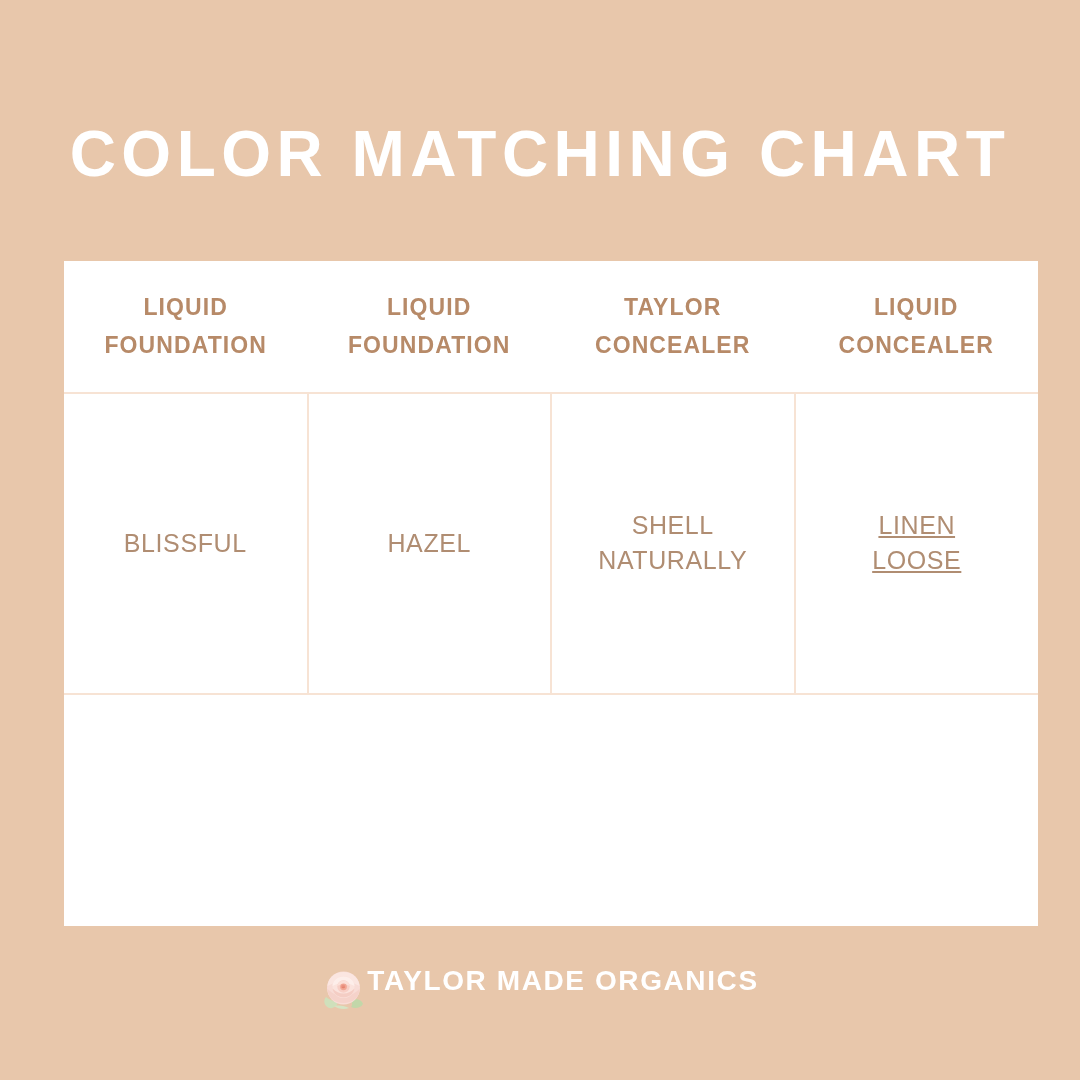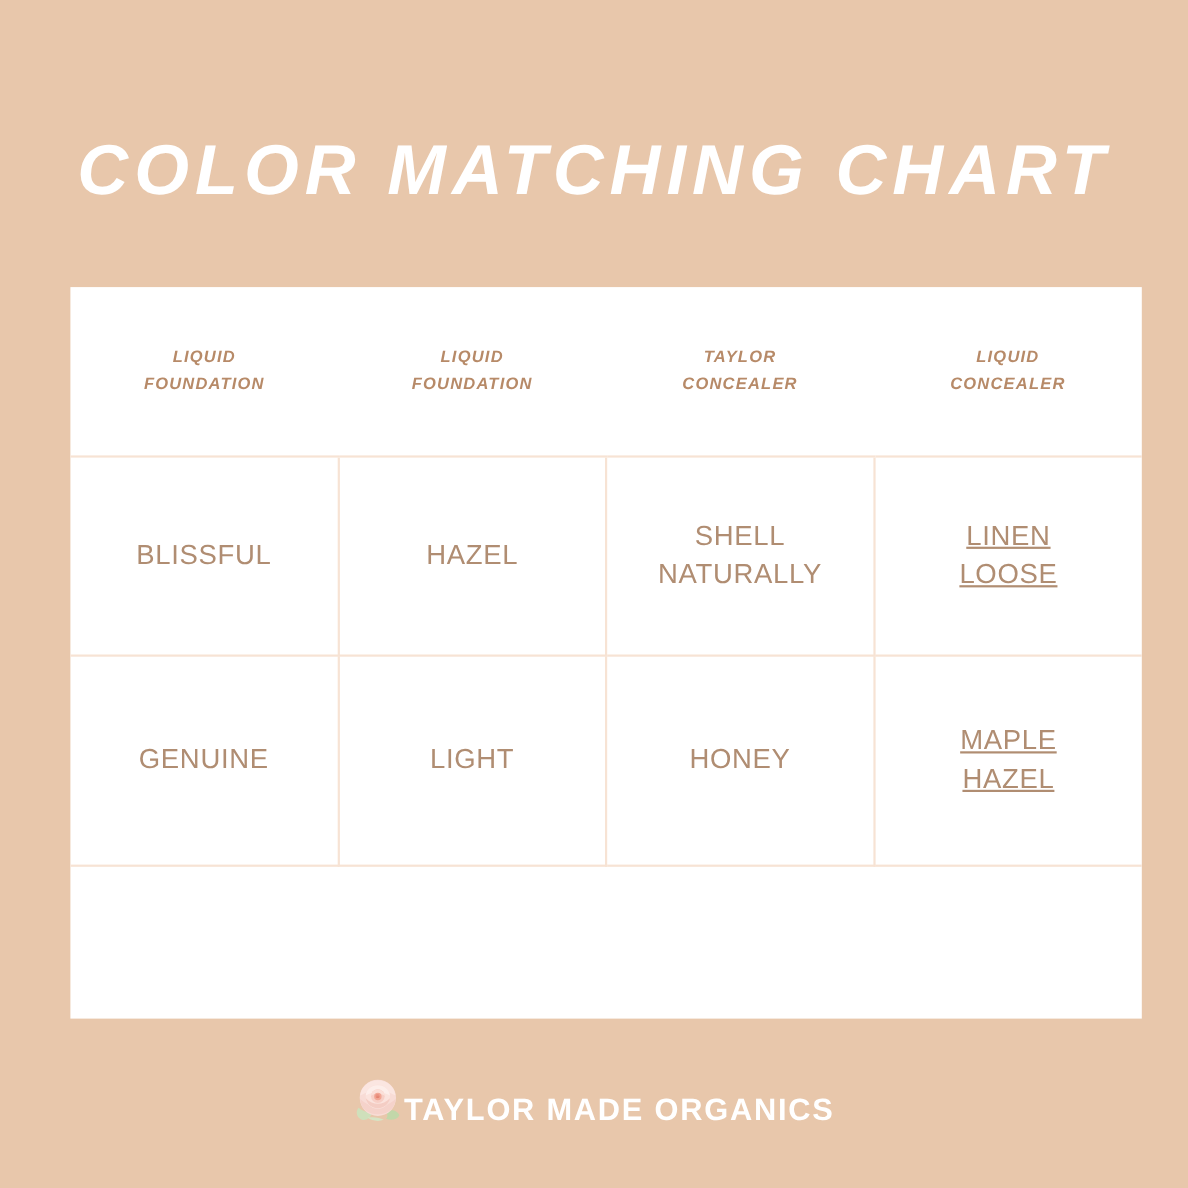--- a/index.html
+++ b/index.html
@@ -21,21 +21,20 @@
   .title {
     position:absolute;
     left:0; right:0; top:122px;
     text-align:center;
     color:#ffffff;
     font-size:64px;
     font-weight:900;
     letter-spacing:5.5px;
     line-height:1.0;
     white-space:nowrap;
-    font-style:italic;
   }
 
   
   .card {
     position:absolute;
     left:64px; top:261px;
     width:974px; height:665px;
     background:#ffffff;
   }
 
@@ -48,28 +47,27 @@
 
   .table th,
   .table td {
     text-align:center;
     vertical-align:middle;
     padding:0 6px;
   }
 
   
   .table thead th {
-    height:154px;
+    height:132px;
     color:#b78a68;
-    font-size:15px;
+    font-size:23px;
     font-weight:bold;
     letter-spacing:1.1px;
     line-height:1.62;
     border-bottom:2px solid #f7e3d4;
-    font-style:italic;
   }
 
   
   .table tbody td {
     color:#b08d72;
     font-size:25px;
     font-weight:400;
     letter-spacing:0.6px;
     line-height:1.42;
     border-bottom:2px solid #f7e3d4;
@@ -90,21 +88,21 @@
   }
 
   .cell-line { display:block; }
 
   
   .footer {
     position:absolute;
     left:0; right:0; top:967px;
     height:56px;
     display:flex;
-    align-items:flex-end;
+    align-items:flex-start;
     justify-content:center;
     gap:0;
   }
 
   .rose-icon {
     width:46px; height:46px;
     display:block;
     flex:0 0 auto;
   }
 
@@ -161,38 +159,20 @@
             <span class="cell-line">SHELL</span>
             <span class="cell-line">NATURALLY</span>
           </td>
           <td>
             <span class="cell-line">LINEN</span>
             <span class="cell-line">LOOSE</span>
           </td>
         </tr>
 
 
-        <tr class="r3">
-          <td>
-            <span class="cell-line">GENUINE</span>
-
-          </td>
-          <td>
-            <span class="cell-line">LIGHT</span>
-
-          </td>
-          <td>
-            <span class="cell-line">HONEY</span>
-
-          </td>
-          <td>
-            <span class="cell-line">MAPLE</span>
-            <span class="cell-line">HAZEL</span>
-          </td>
-        </tr>
 
 
         <tr class="spacer">
           <td></td>
           <td></td>
           <td></td>
           <td></td>
         </tr>
 
       </tbody>

